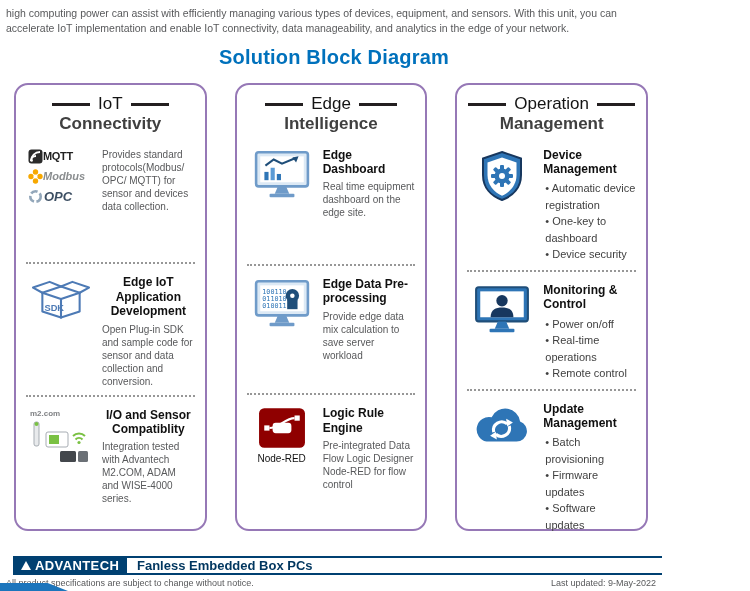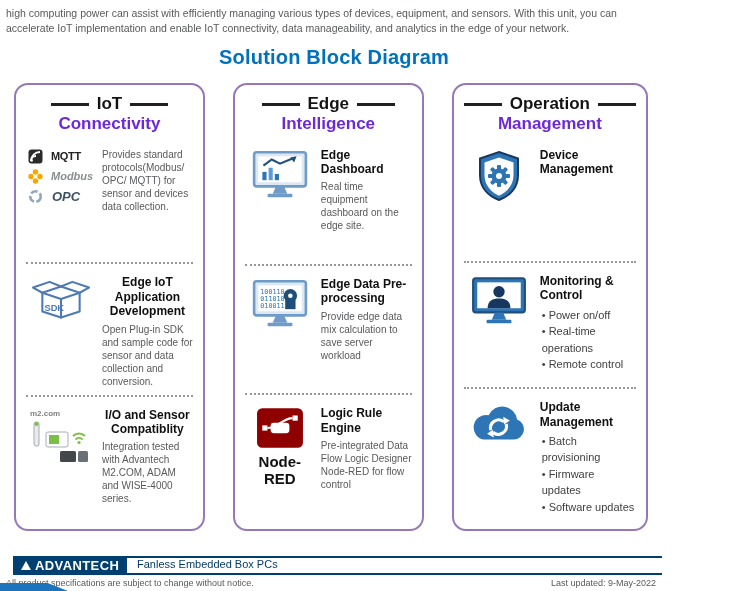--- a/index.html
+++ b/index.html
@@ -10,51 +10,51 @@
   .intro { padding: 6px 6px 0 6px; font-size: 10.5px; color: #58595b; line-height: 1.4; }
   .section-title { margin: 11px 0 0 6px; font-size: 20px; font-weight: bold; color: #0071bc; letter-spacing: 0.2px; text-align: center; }
 
   .columns { display: flex; gap: 28px; padding: 0 14px; margin-top: 14px; }
   .column { flex: 1; height: 448px; border: 2.5px solid #9678b6; border-radius: 14px; background: #fff;
             padding: 8px 10px; display: flex; flex-direction: column; }
 
   .col-header { margin: 2px 0 4px 0; }
   .col-header .line1 { display: flex; align-items: center; justify-content: center; gap: 8px; }
   .rule { width: 38px; height: 2.5px; background: #231f20; }
-  .col-title { font-size: 17px; font-weight: bold; color: #141414; line-height: 1.1; }
-  .col-title-line2 { text-align: center; font-size: 17px; font-weight: bold; color: #6d28d9; line-height: 1.15; }
+  .col-title { font-size: 17px; font-weight: normal; color: #141414; line-height: 1.1; }
+  .col-title-line2 { text-align: center; font-size: 17px; font-weight: bold; color: #404040; line-height: 1.15; }
 
   .item { flex: 1; display: flex; gap: 6px; padding: 6px 0; align-items: flex-start; }
   .separator { border-top: 2px dotted #979797; margin: 1px 0; }
 
   .icon-cell { width: 70px; flex: 0 0 70px; display: flex; flex-direction: column; align-items: center; gap: 2px; padding-top: 5px; }
   .text-cell { flex: 1; padding-top: 4px; }
   .item-title { font-size: 12px; font-weight: bold; color: #101010; margin-bottom: 4px; line-height: 1.2; }
   .center { text-align: center; }
   .item-desc { font-size: 10px; color: #58595b; line-height: 1.3; }
   .bullets { list-style: none; font-size: 11px; color: #3f3f3f; line-height: 1.5; }
   .bullets li { padding-left: 2px; }
   .bullets li::before { content: "• "; }
 
   .logo-stack { align-self: flex-start; display: flex; flex-direction: column; gap: 5px; padding-left: 2px; }
-  .logo-row { display: flex; align-items: center; gap: 8px; }
+  .logo-row { display: flex; align-items: center; gap: 0; }
   .logo-text { font-weight: bold; font-size: 11px; }
   .mqtt-text { color: #222; letter-spacing: -0.3px; }
   .modbus-text { color: #8a8d8f; font-style: italic; }
   .opc-text { color: #3d4f63; font-style: italic; font-size: 13px; }
   .m2-label { font-size: 8px; font-weight: bold; color: #808285; align-self: flex-start; padding-left: 4px; }
-  .nodered-label { font-size: 15px; font-weight: bold; color: #111; margin-top: 2px; text-align: center; }
+  .nodered-label { font-size: 10px; font-weight: normal; color: #111; margin-top: 2px; text-align: center; }
 
   .footer-bar { position: absolute; left: 13px; right: 0; bottom: 16px; height: 19px; display: flex; }
   .logo-box { width: 114px; background: #004071; color: #fff; display: flex; align-items: center;
               padding-left: 8px; font-weight: bold; font-size: 13px; letter-spacing: 0.4px; }
   .logo-box .logo-mark { width: 0; height: 0; border-left: 5px solid transparent; border-right: 5px solid transparent;
               border-bottom: 9px solid #fff; margin-right: 4px; }
   .product-strip { flex: 1; border-top: 2.5px solid #004071; border-bottom: 2.5px solid #004071;
-              display: flex; align-items: flex-start; padding-left: 10px; font-weight: normal; font-size: 11px; color: #00365f; }
+              display: flex; align-items: flex-end; padding-left: 10px; font-weight: bold; font-size: 13px; color: #00365f; }
 
   .footer-meta { position: absolute; left: 0; right: 0; bottom: 3px; display: flex; justify-content: space-between;
               padding: 0 6px; font-size: 9px; color: #58595b; }
   .corner-wedge { position: absolute; left: 0; bottom: 0; width: 68px; height: 8px; background: #1c75bc;
               clip-path: polygon(0 0, 70% 0, 100% 100%, 0 100%); }
 </style>
 </head>
 <body>
 
 <div class="page">
@@ -252,20 +252,25 @@
                 <rect x="-2" y="-11" width="4" height="6" rx="1" transform="rotate(270)"></rect>
                 <rect x="-2" y="-11" width="4" height="6" rx="1" transform="rotate(315)"></rect>
                 <circle r="7.5"></circle>
               </g>
               <circle r="3" fill="#fff"></circle>
             </g>
           </svg>
         </div>
         <div class="text-cell">
           <div class="item-title">Device Management</div>
+          <ul class="bullets">
+            <li>Automatic device registration</li>
+            <li>One-key to dashboard</li>
+            <li>Device security</li>
+          </ul>
         </div>
       </div>
 
       <div class="separator"></div>
 
       <div class="item">
         <div class="icon-cell">
           <svg width="58" height="52" viewBox="0 0 56 50">
             <rect x="3" y="3" width="50" height="33" rx="2.5" fill="#2e75b6" stroke="#1f4e79" stroke-width="2"></rect>
             <rect x="7" y="7" width="42" height="25" fill="#ffffff"></rect>

